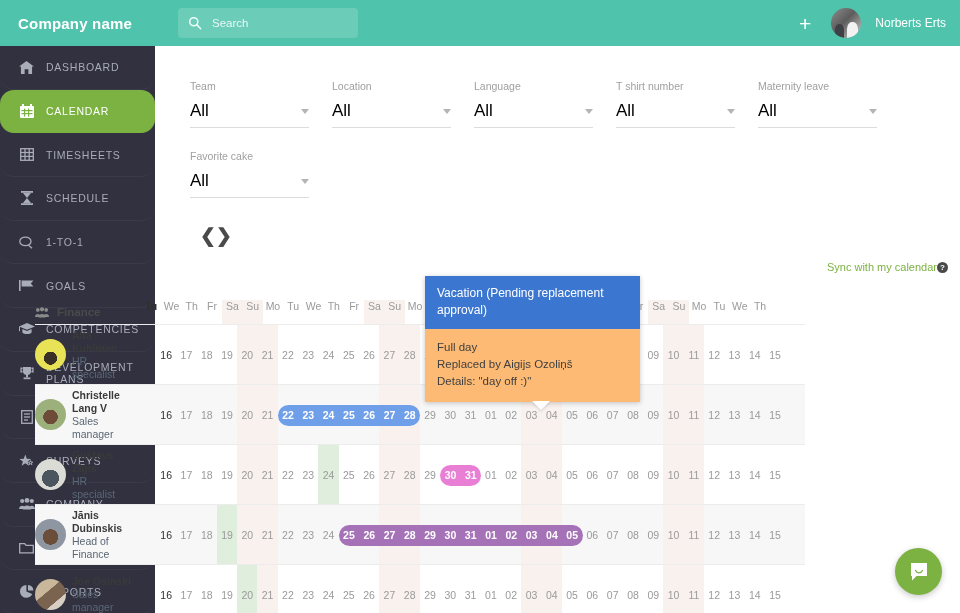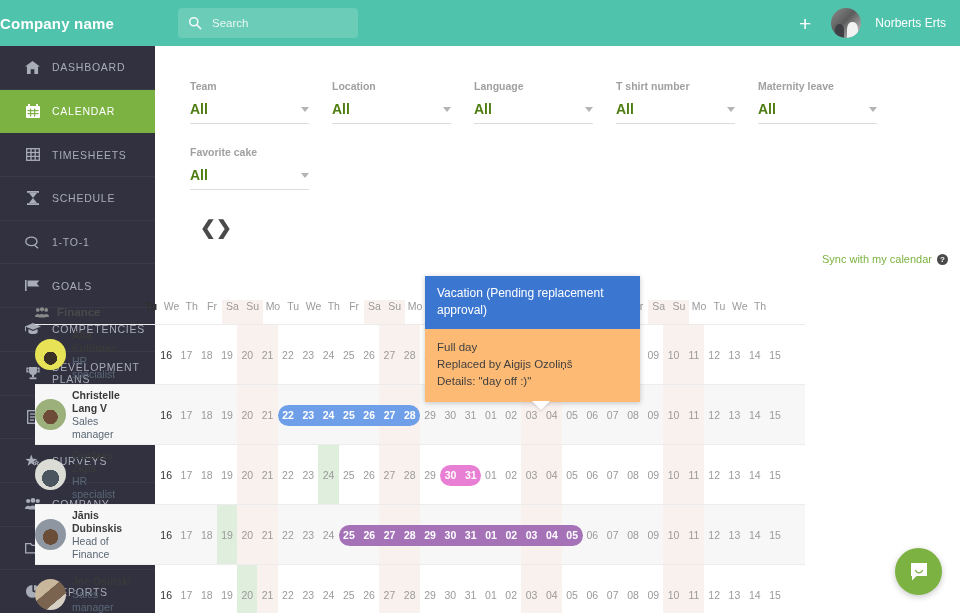--- a/index.html
+++ b/index.html
@@ -10,21 +10,21 @@
     -webkit-font-smoothing: antialiased;
   }
   .app { position: relative; width: 960px; height: 613px; }
 
   
   .topbar {
     position: absolute; left: 0; top: 0; width: 960px; height: 46px;
     background: #4fc3ab; display: flex; align-items: center;
   }
   .brand {
-    width: 155px; color: #ffffff;
+    width: 155px; padding-left: 18px; color: #ffffff;
     font-size: 15px; font-weight: bold; letter-spacing: .2px;
   }
   .searchbox {
     margin-left: 23px; width: 180px; height: 30px;
     background: rgba(255,255,255,.16); border-radius: 4px;
     display: flex; align-items: center; padding: 0 10px;
   }
   .searchbox .s-ico { width: 14px; height: 14px; flex: 0 0 14px; opacity: .9; }
   .searchbox input {
     border: 0; outline: 0; background: transparent; color: #ffffff;
@@ -54,50 +54,50 @@
     width: 11px; height: 16px; border-radius: 45% 45% 0 0; background: #f2f2f2;
   }
   .username { color: #fff; font-size: 12px; }
 
   
   .sidebar {
     position: absolute; left: 0; top: 46px; width: 155px; height: 567px;
     background: #313140;
   }
   .nav-item {
-    height: 43.7px; display: flex; align-items: center; padding-left: 24px;
+    height: 43.7px; display: flex; align-items: center; padding-left: 18px;
     color: #a9adb8; font-size: 10.5px; letter-spacing: .75px;
-    border-bottom: 1px solid #3a3a49; cursor: pointer; user-select: none;
+    border-bottom: 1px solid #3a3a49; cursor: pointer; user-select: none; border-radius: 14px;
   }
   .nav-item.active { background: #7bb241; color: #ffffff; border-bottom-color: #7bb241; }
   .nav-ico {
     width: 17px; height: 15px; flex: 0 0 17px; margin-right: 11px;
     display: flex; align-items: center; justify-content: center;
     color: #a9adb8; font-size: 13px;
   }
   .nav-item.active .nav-ico { color: #ffffff; }
   .nav-ico svg { display: block; }
 
   
   .main {
     position: absolute; left: 155px; top: 46px; width: 805px; height: 567px;
     background: #ffffff; overflow: hidden;
   }
 
   
-  .filters { padding: 34px 9px 0 35px; display: flex; flex-wrap: wrap; font-weight: bold; }
+  .filters { padding: 34px 9px 0 35px; display: flex; flex-wrap: wrap; }
   .filter { width: 142px; margin-right: 0; }
   .filter-row2 { margin-top: 22px; }
   .f-label { font-size: 10.5px; color: #a0a0a0; margin-bottom: 9px; }
   .f-select {
     width: 119px; border-bottom: 1px solid #dcdcdc; padding-bottom: 6px;
     display: flex; align-items: center; justify-content: space-between;
     cursor: pointer;
   }
-  .f-val { font-size: 14px; color: #4d7c0f; }
+  .f-val { font-size: 17px; color: #000000; }
   .caret { width: 0; height: 0; border-left: 4px solid transparent;
            border-right: 4px solid transparent; border-top: 5px solid #b4b4b4; }
 
   
   .weeknav {
     display: flex; align-items: center; padding: 28px 0 0 45px;
   }
   .arrow {
     font-size: 19px; color: #4a4a4a; cursor: pointer; line-height: 1;
     font-weight: bold; user-select: none;
@@ -108,21 +108,21 @@
     justify-content: space-between; cursor: pointer;
   }
   .weeksel .f-val { font-size: 12.5px; color: #4a4a4a; }
 
   
   .syncrow {
     display: flex; justify-content: flex-end; padding: 16px 12px 0 0;
   }
   .sync-link {
     font-size: 11px; color: #7bb241; cursor: pointer;
-    display: flex; align-items: center; gap: 5px;
+    display: flex; align-items: center; 
   }
   .q-ico {
     width: 11px; height: 11px; border-radius: 50%; background: #4a4a4a;
     color: #fff; font-size: 8px; line-height: 11px; text-align: center;
     font-weight: bold;
   }
 
   
   .cal { position: absolute; left: 35px; top: 300px; width: 770px; }
   .cal-head {

